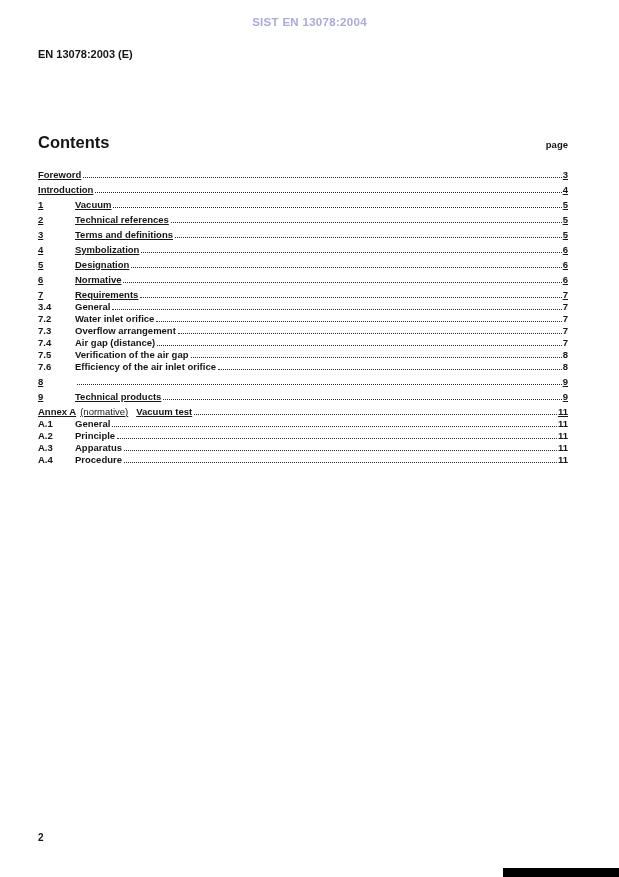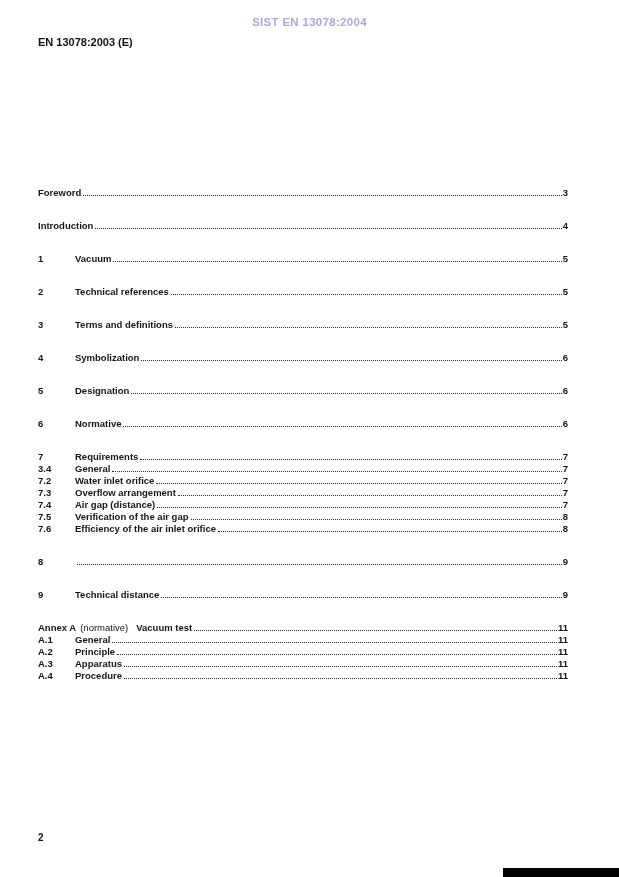--- a/index.html
+++ b/index.html
@@ -12,39 +12,39 @@
     overflow:hidden;
   }
   .watermark {
     position:absolute; top:16px; left:0; width:100%;
     text-align:center;
     font-size:11.5px; font-weight:bold;
     color:#a9a9de;
     letter-spacing:0.3px;
   }
   .docref {
-    position:absolute; top:36px; left:38px;
+    position:absolute; top:48px; left:38px;
     font-size:11px; font-weight:bold;text-align:right;
   }
   .contents-head {
     position:absolute; top:133px; left:38px; right:51px;
     display:flex; justify-content:space-between; align-items:baseline;
   }
   .contents-title { font-size:16.5px; font-weight:bold; }
   .page-label { font-size:9.5px; font-weight:bold; }
   .toc {
     position:absolute; top:166px; left:38px; right:51px;
   }
   .toc-row {
     display:flex; align-items:baseline;
     height:12px; line-height:12px;
     font-size:9.5px; font-weight:bold;
     white-space:nowrap;
   }
-  .toc-row.major, .toc-row.annex { margin-top:21px; }
+  .toc-row.major, .toc-row.annex { margin-top:3px;text-decoration:underline; }
   .toc-num { flex:none; width:37px; }
   .toc-row.annex .toc-num { width:auto; margin-right:4px; }
   .toc-note { flex:none; font-weight:normal; margin-right:8px; }
   .toc-label { flex:none; }
   .toc-dots {
     flex:1 1 auto;
     border-bottom:1.5px dotted #2b2b2b;
     margin:0 1px 2px 2px;
     min-width:10px;
   }
@@ -59,20 +59,24 @@
     background:#000000;
   }
 </style>
 </head>
 <body>
 
 <div class="page">
   <div class="watermark">SIST EN 13078:2004</div>
   <div class="docref">EN 13078:2003 (E)</div>
 
+  <div class="contents-head">
+    <span class="contents-title">Contents</span>
+    <span class="page-label">page</span>
+  </div>
 
   <div class="toc" id="toc">
       <div class="toc-row major">
         <span class="toc-label">Foreword</span>
         <span class="toc-dots"></span>
         <span class="toc-page">3</span>
       </div>
       <div class="toc-row major">
         <span class="toc-label">Introduction</span>
         <span class="toc-dots"></span>
@@ -156,21 +160,21 @@
         <span class="toc-dots"></span>
         <span class="toc-page">8</span>
       </div>
       <div class="toc-row major">
         <span class="toc-num">8</span>
         <span class="toc-dots"></span>
         <span class="toc-page">9</span>
       </div>
       <div class="toc-row major">
         <span class="toc-num">9</span>
-        <span class="toc-label">Technical distance</span>
+        <span class="toc-label">Technical products</span>
         <span class="toc-dots"></span>
         <span class="toc-page">9</span>
       </div>
       <div class="toc-row annex">
         <span class="toc-num">Annex A</span>
         <span class="toc-note">(normative)</span>
         <span class="toc-label">Vacuum test</span>
         <span class="toc-dots"></span>
         <span class="toc-page">11</span>
       </div>

